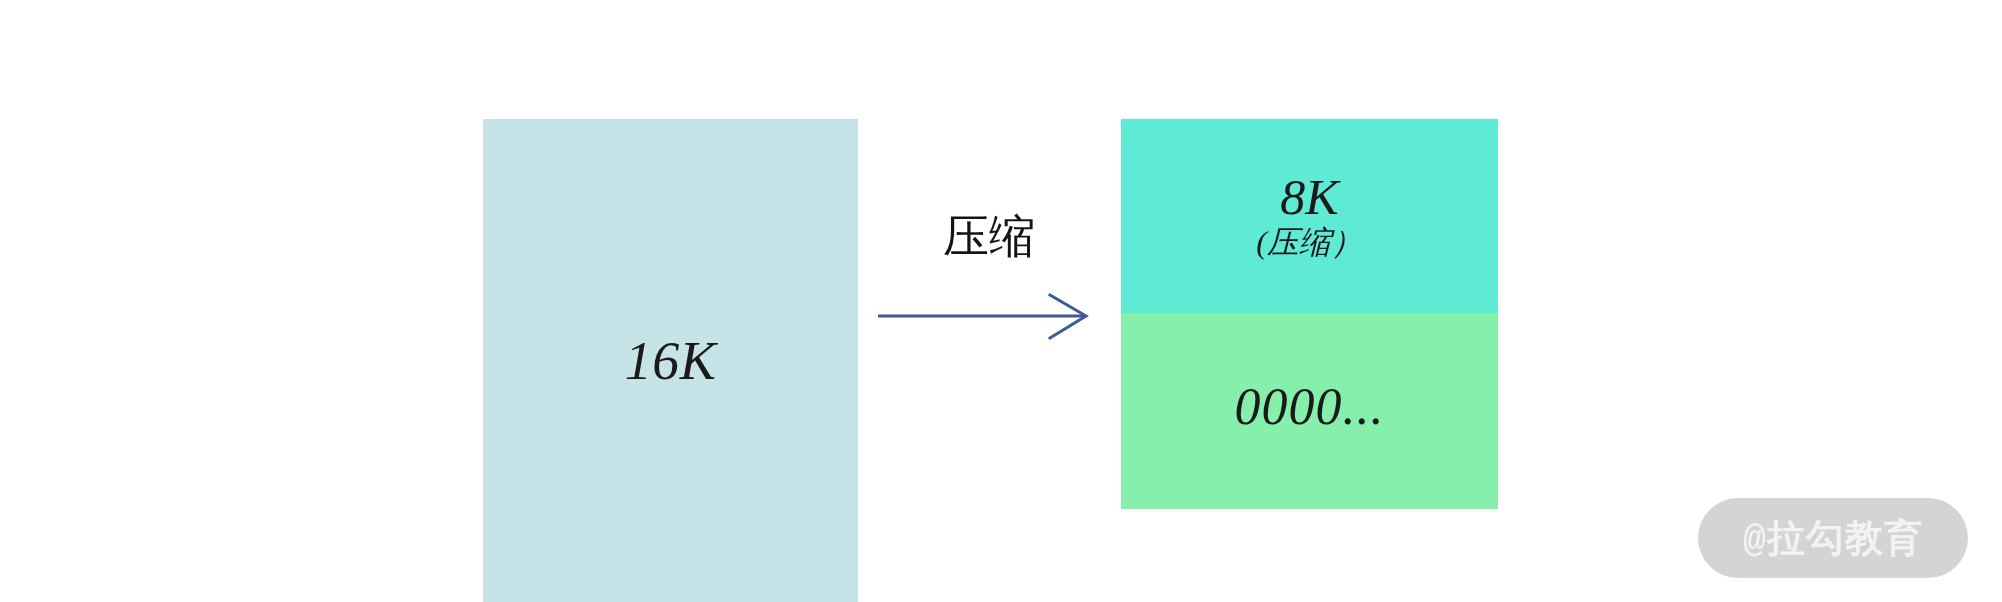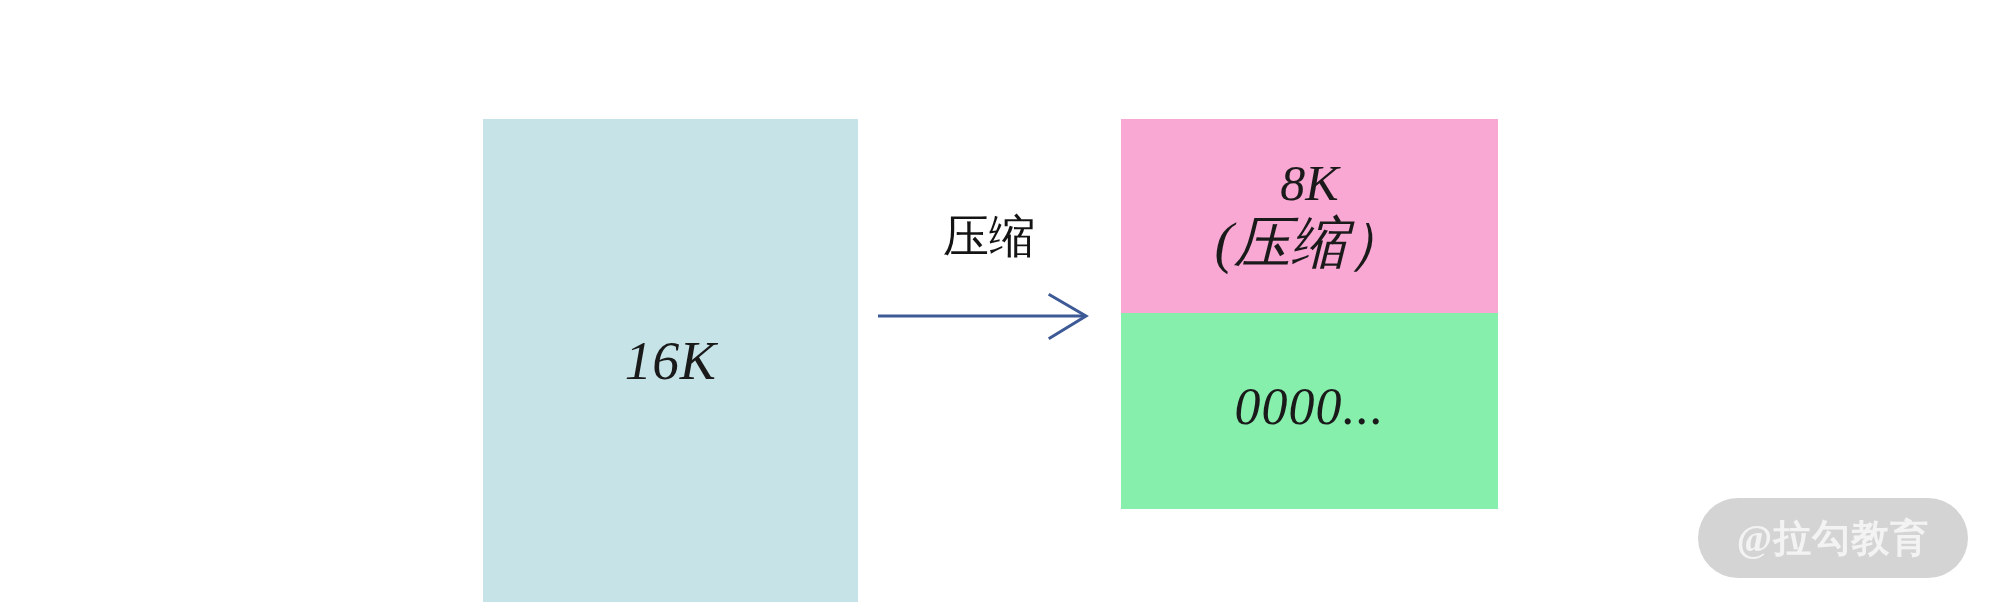--- a/index.html
+++ b/index.html
@@ -69,21 +69,21 @@
     position: absolute;
     left: 1121px;
     top: 119px;
     width: 377px;
     height: 390px;
     display: flex;
     flex-direction: column;
   }
   .segment-compressed {
     height: 194px;
-    background: #f9a8d4;
+    background: #5eead4;
     display: flex;
     flex-direction: column;
     align-items: center;
     justify-content: center;
   }
   .segment-padding {
     height: 196px;
     background: #86efac;
     display: flex;
     align-items: flex-start;
@@ -98,21 +98,21 @@
     font-style: italic;
     color: #1a1a1a;
     text-align: center;
     user-select: none;
   }
   .label-compressed-size {
     font-size: 50px;
     line-height: 1.05;
   }
   .label-compressed-note {
-    font-size: 57px;
+    font-size: 32px;
     line-height: 1.12;
     margin-top: 2px;
   }
   .label-padding {
     font-size: 52px;
     line-height: 1;
     letter-spacing: 1px;
   }
 
   
@@ -122,21 +122,21 @@
     top: 498px;
     width: 270px;
     height: 80px;
     border-radius: 40px;
     background: #d4d4d4;
     display: flex;
     align-items: center;
     justify-content: center;
   }
   .watermark-text {
-    font-family: Liberation Serif, serif;
+    font-family: Liberation Mono, monospace;
     font-size: 38px;
     font-weight: bold;
     color: #f3f3f3;
     letter-spacing: 1px;
     user-select: none;
   }
 </style>
 </head>
 <body>
 

